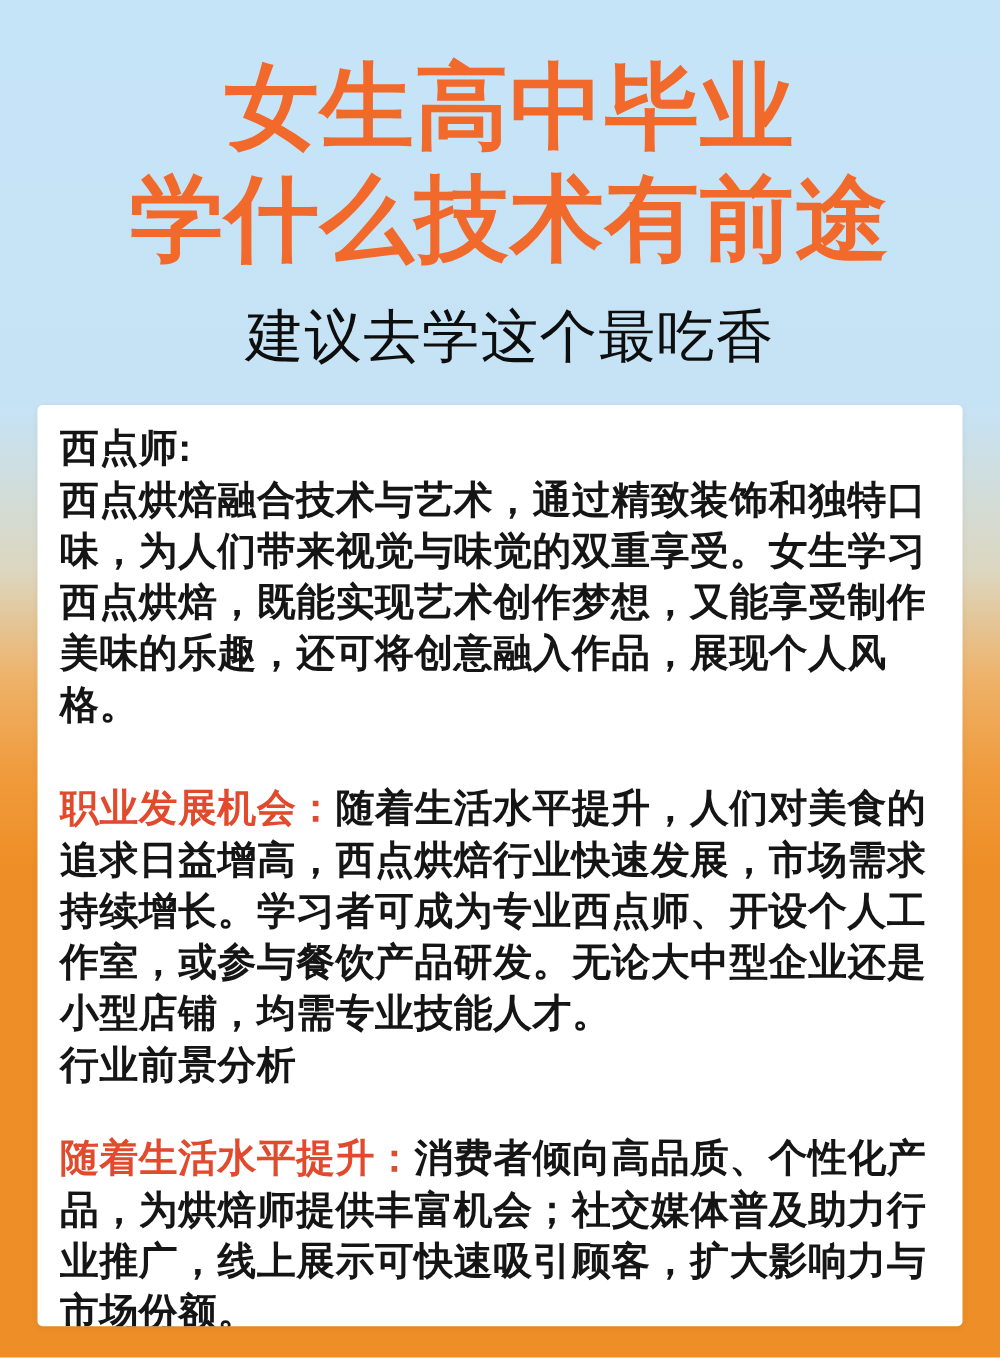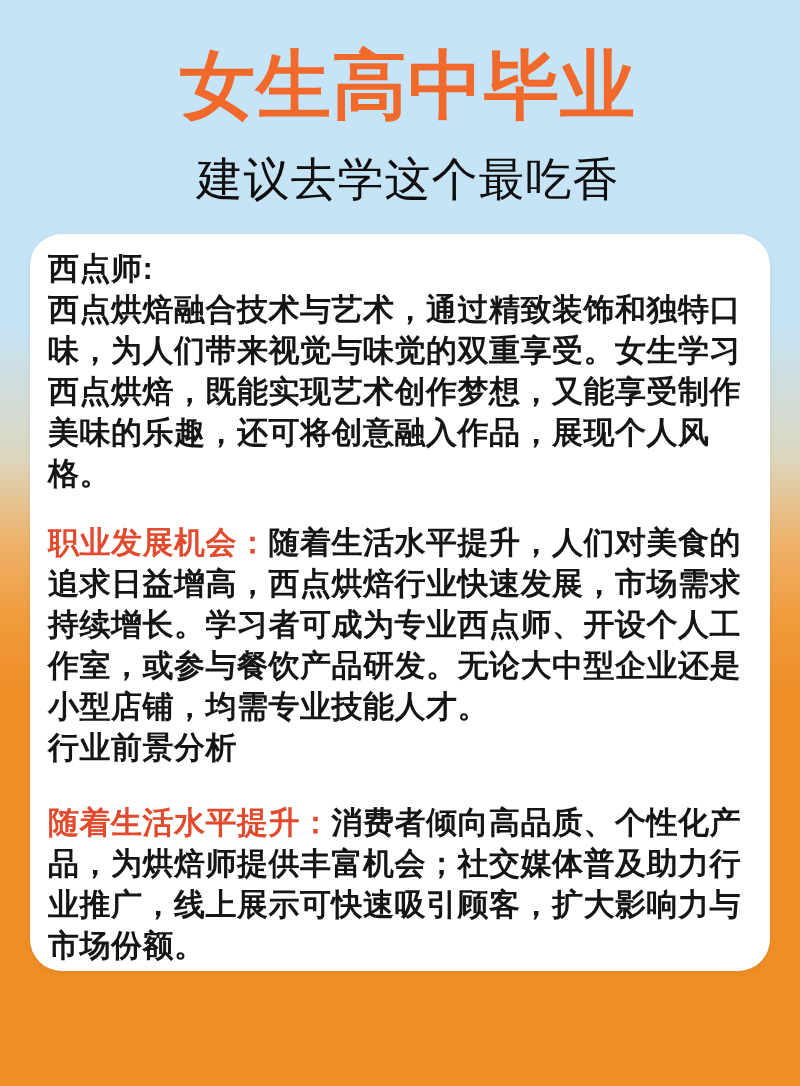--- a/index.html
+++ b/index.html
@@ -35,41 +35,42 @@
     font-weight: 400;
     letter-spacing: 1px;
     margin-top: 24px;
     line-height: 50px;
   }
   .card {
     margin: 30px 30px 0 30px;
     width: 740px;
     height: 737px;
     background: #ffffff;
-    border-radius: 32px;
+    border-radius: 4px;
     padding: 14px 18px 0 18px;
     overflow: hidden;
     box-shadow: 0 2px 6px rgba(0,0,0,0.05);
   }
   .card, .card p, .card div {
     font-size: 31px;
     font-weight: 800;
     line-height: 41px;
     color: #151515;
     letter-spacing: 0.5px;
   }
   .red-heading { color: #e14a2d; font-weight: 900; }
-  .career-para { margin-top: 28px; }
+  .career-para { margin-top: 42px; }
   .prospect-para { margin-top: 34px; }
 </style>
 </head>
 <body>
 
 <div class="header">
   <div class="title-line">女生高中毕业</div>
+  <div class="title-line">学什么技术有前途</div>
   <div class="subtitle">建议去学这个最吃香</div>
 </div>
 
 <div class="card">
   <div class="red-heading">西点师:</div>
   <p>西点烘焙融合技术与艺术，通过精致装饰和独特口味，为人们带来视觉与味觉的双重享受。女生学习西点烘焙，既能实现艺术创作梦想，又能享受制作美味的乐趣，还可将创意融入作品，展现个人风格。</p>
 
   <p class="career-para"><span class="red-heading">职业发展机会：</span><span>随着生活水平提升，人们对美食的追求日益增高，西点烘焙行业快速发展，市场需求持续增长。学习者可成为专业西点师、开设个人工作室，或参与餐饮产品研发。无论大中型企业还是小型店铺，均需专业技能人才。</span></p>
 
   <div>行业前景分析</div>

